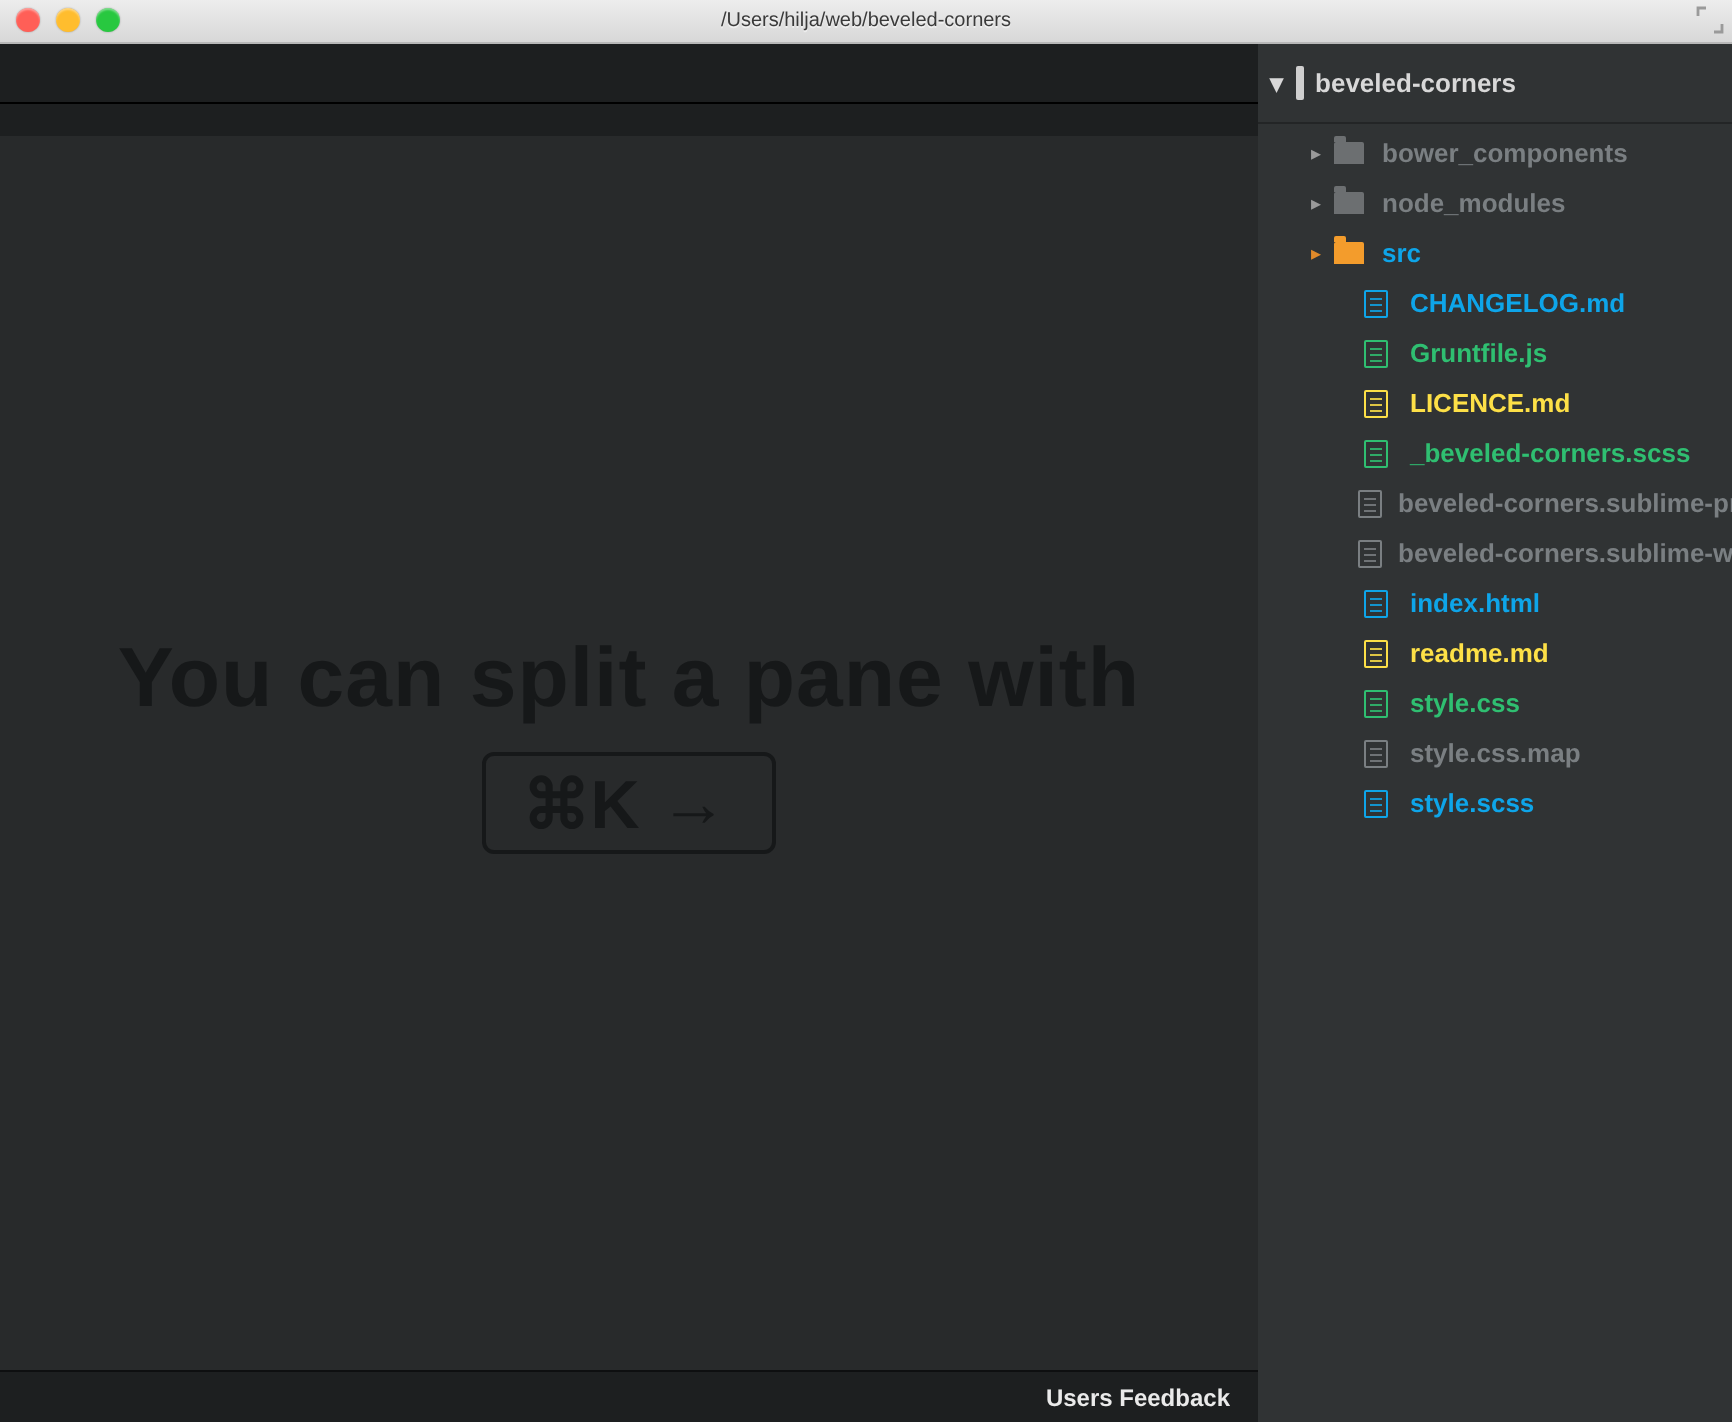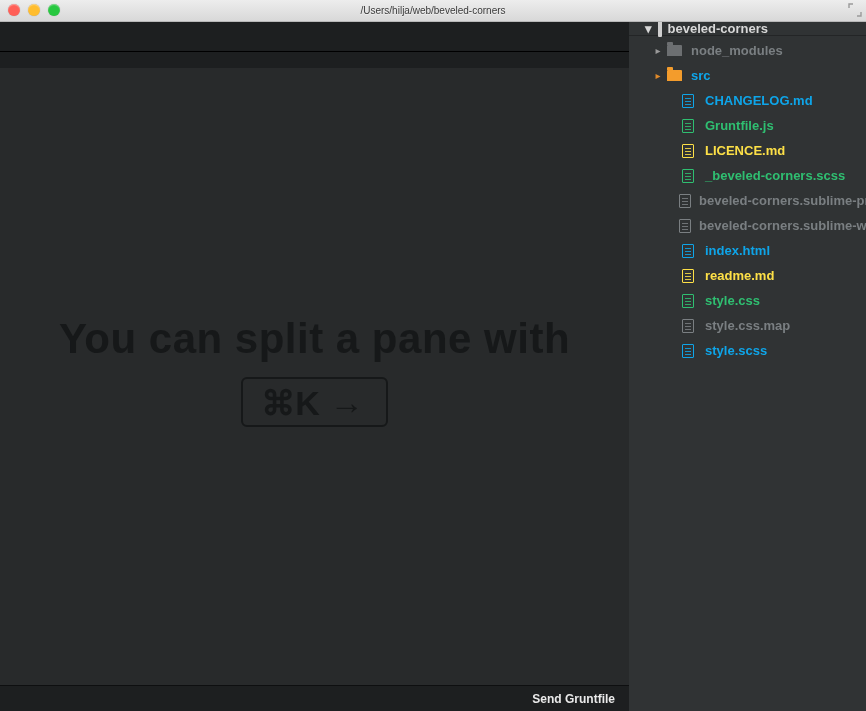--- a/index.html
+++ b/index.html
@@ -129,26 +129,26 @@
     .tree {
       width: 237px;
       background: #303334;
       color: #b7b7b7;
       display: flex;
       flex-direction: column;
       font-size: 13px;
       overflow: hidden;
     }
     .tree-header {
-      height: 14px;
+      height: 40px;
       background: #303334;
       border-bottom: 1px solid #232526;
       display: flex;
       align-items: center;
-      padding-left: 16px;
+      padding-left: 6px;
       gap: 6px;
       font-weight: 600;
       color: #d8d8d8;
     }
     .tree-body {
       flex: 1;
       overflow: hidden;
       padding-top: 2px;
     }
     .tree-row {
@@ -249,37 +249,44 @@
     <div class="tab-strip"></div>
     <div class="tab-dark-band"></div>
     <div class="editor-body">
       <div class="hint-text">You can split a pane with</div>
       <div class="hint-keys">
         <span class="hint-key-cmd">⌘K</span>
         <span class="hint-key-arrow">→</span>
       </div>
     </div>
     <div class="status-bar">
-      <span>Send Gruntfile</span>
+      <span>Users Feedback</span>
     </div>
   </div>
 
   <div class="tree">
     <div class="tree-header">
       <span class="chev chev-down"></span>
       <span class="ico"><span class="repo-ico"></span></span>
       <span class="label">beveled-corners</span>
     </div>
     <div class="tree-body">
 
       <div class="tree-row indent-1">
         <span class="chev chev-right"></span>
         <span class="ico">
             <span class="folder-ico dim"></span>
           </span>
+        <span class="label c-dim">bower_components</span>
+      </div>
+      <div class="tree-row indent-1">
+        <span class="chev chev-right"></span>
+        <span class="ico">
+            <span class="folder-ico dim"></span>
+          </span>
         <span class="label c-dim">node_modules</span>
       </div>
       <div class="tree-row indent-1">
         <span class="chev chev-right orange"></span>
         <span class="ico">
             <span class="folder-ico orange"></span>
           </span>
         <span class="label c-orange">src</span>
       </div>
 

